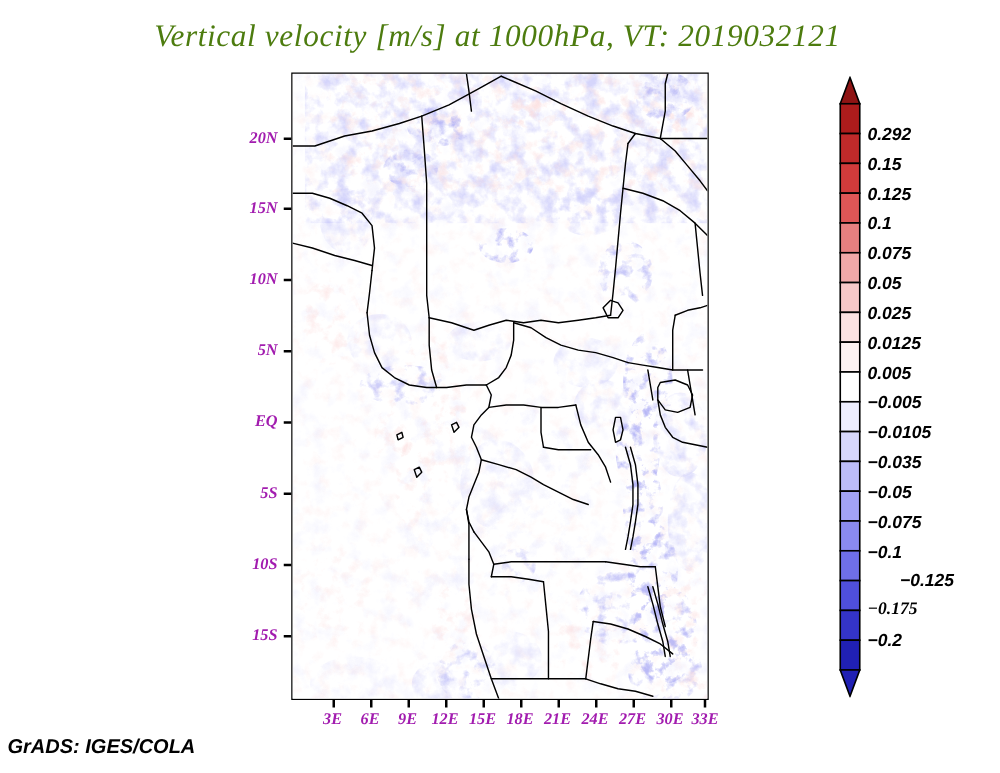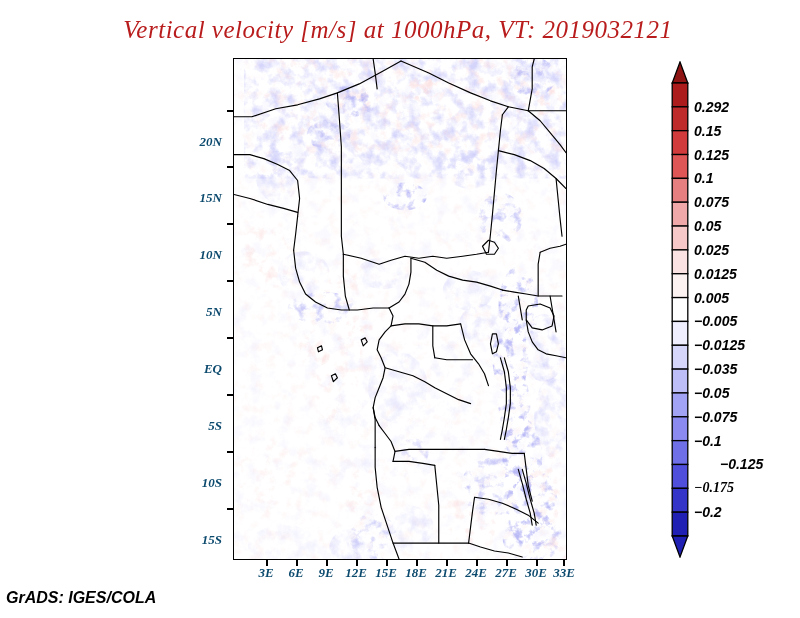--- a/index.html
+++ b/index.html
@@ -19,21 +19,21 @@
   #plot-title {
     position: absolute;
     left: 0;
     top: 16px;
     width: 796px;
     text-align: center;
     font-family: "Liberation Serif", serif;
     font-style: italic;
     font-size: 25px;
     letter-spacing: 0.5px;
-    color: #b91c1c;
+    color: #4d7c0f;
     white-space: nowrap;
   }
 
   
   #map-panel {
     position: absolute;
     left: 233px;
     top: 58px;
     width: 334px;
     height: 502px;
@@ -62,31 +62,30 @@
   }
   .tick-y { width: 6px; height: 1.6px; left: 227px; }
   .tick-x { height: 6px; width: 1.6px; top: 560px; }
 
   .axis-label {
     position: absolute;
     font-family: "Liberation Serif", serif;
     font-style: italic;
     font-weight: bold;
     font-size: 13px;
-    color: #0c4a6e;
+    color: #a21caf;
     white-space: nowrap;
-    margin-top: 32px;
   }
   .axis-label-y {
     right: 578px;         
     text-align: right;
     transform: translateY(-50%);
   }
   .axis-label-x {
-    top: 533px;
+    top: 567px;
     transform: translateX(-50%);
     text-align: center;
   }
 
   
   #colorbar {
     position: absolute;
     left: 671px;
     top: 61px;
     width: 18px;
@@ -368,21 +367,21 @@
     <div class="cbar-label" style="top: 106.842px;">0.292</div>
     <div class="cbar-label" style="top: 130.684px;">0.15</div>
     <div class="cbar-label" style="top: 154.526px;">0.125</div>
     <div class="cbar-label" style="top: 178.368px;">0.1</div>
     <div class="cbar-label" style="top: 202.211px;">0.075</div>
     <div class="cbar-label" style="top: 226.053px;">0.05</div>
     <div class="cbar-label" style="top: 249.895px;">0.025</div>
     <div class="cbar-label" style="top: 273.737px;">0.0125</div>
     <div class="cbar-label" style="top: 297.579px; font-style: italic;">0.005</div>
     <div class="cbar-label" style="top: 321.421px;">−0.005</div>
-    <div class="cbar-label" style="top: 345.263px;">−0.0125</div>
+    <div class="cbar-label" style="top: 345.263px;">−0.0105</div>
     <div class="cbar-label" style="top: 369.105px;">−0.035</div>
     <div class="cbar-label" style="top: 392.947px;">−0.05</div>
     <div class="cbar-label" style="top: 416.789px; text-align: right;">−0.075</div>
     <div class="cbar-label" style="top: 440.632px;">−0.1</div>
     <div class="cbar-label" style="top: 464.474px; margin-left: 26px;">−0.125</div>
     <div class="cbar-label" style="top: 488.316px; font-family: Liberation Serif, serif;">−0.175</div>
     <div class="cbar-label" style="top: 512.158px;">−0.2</div>
   </div>
 
 <div id="footer-credit">GrADS: IGES/COLA</div>

